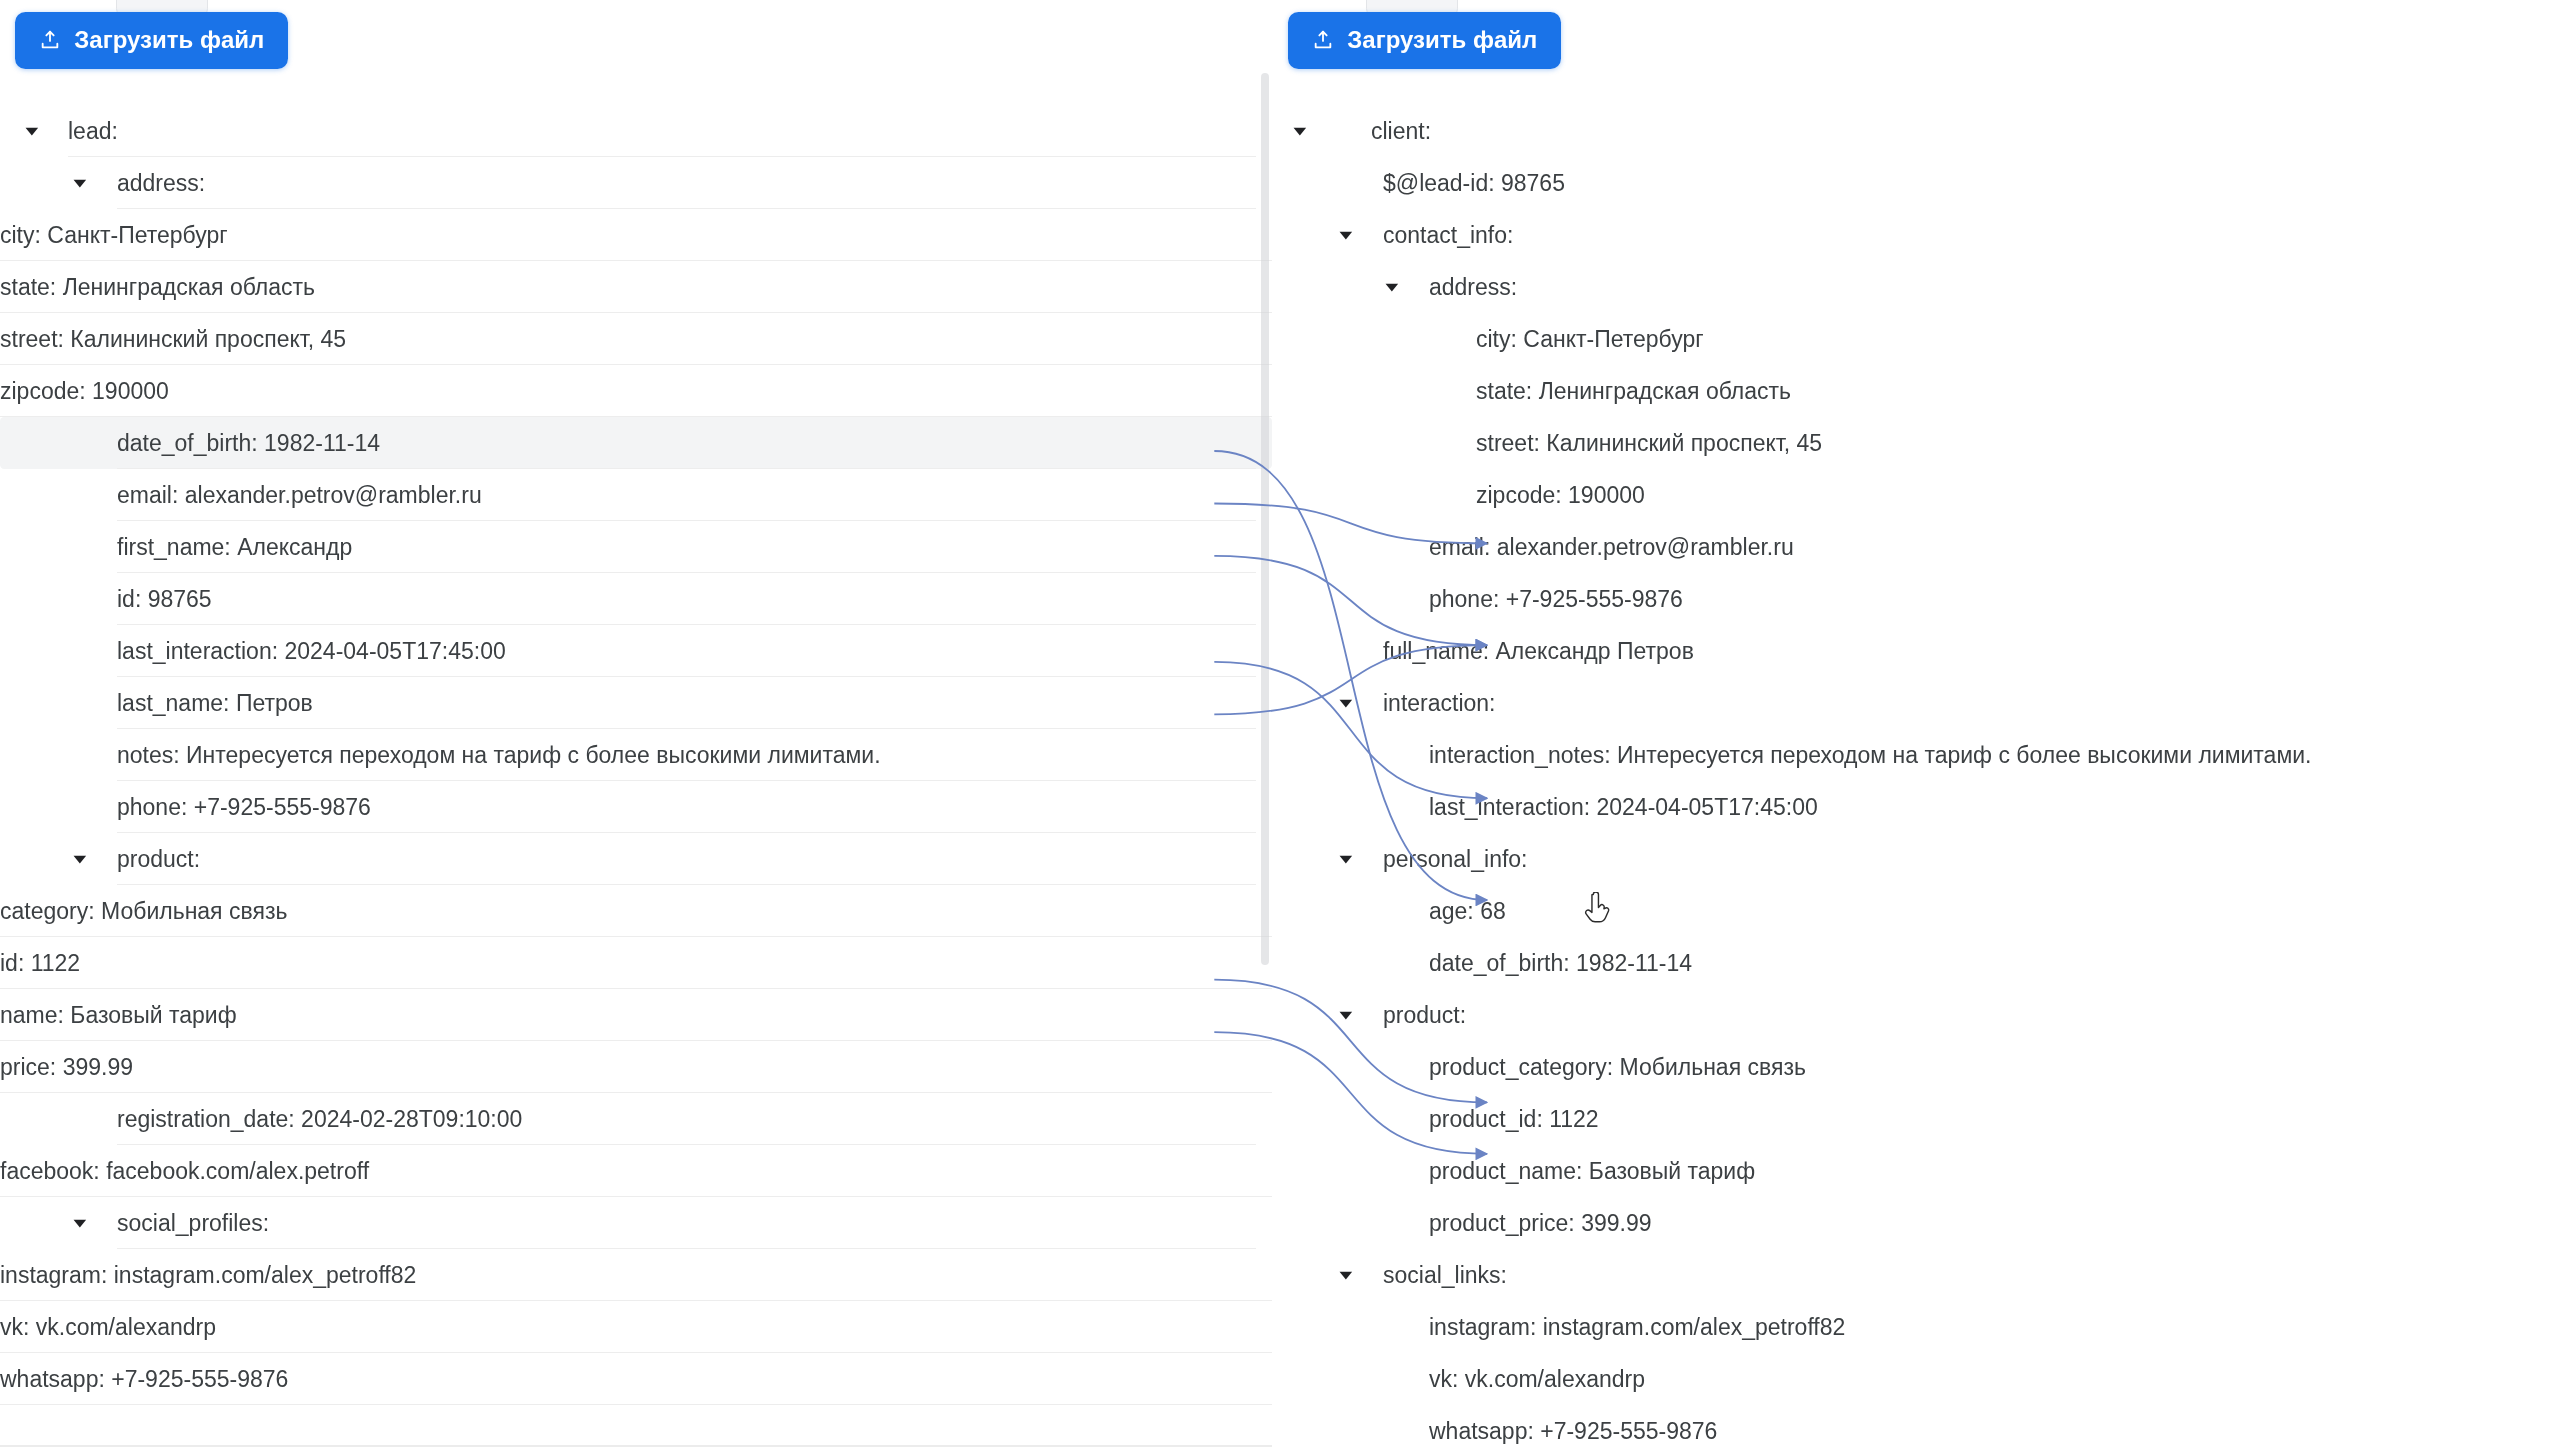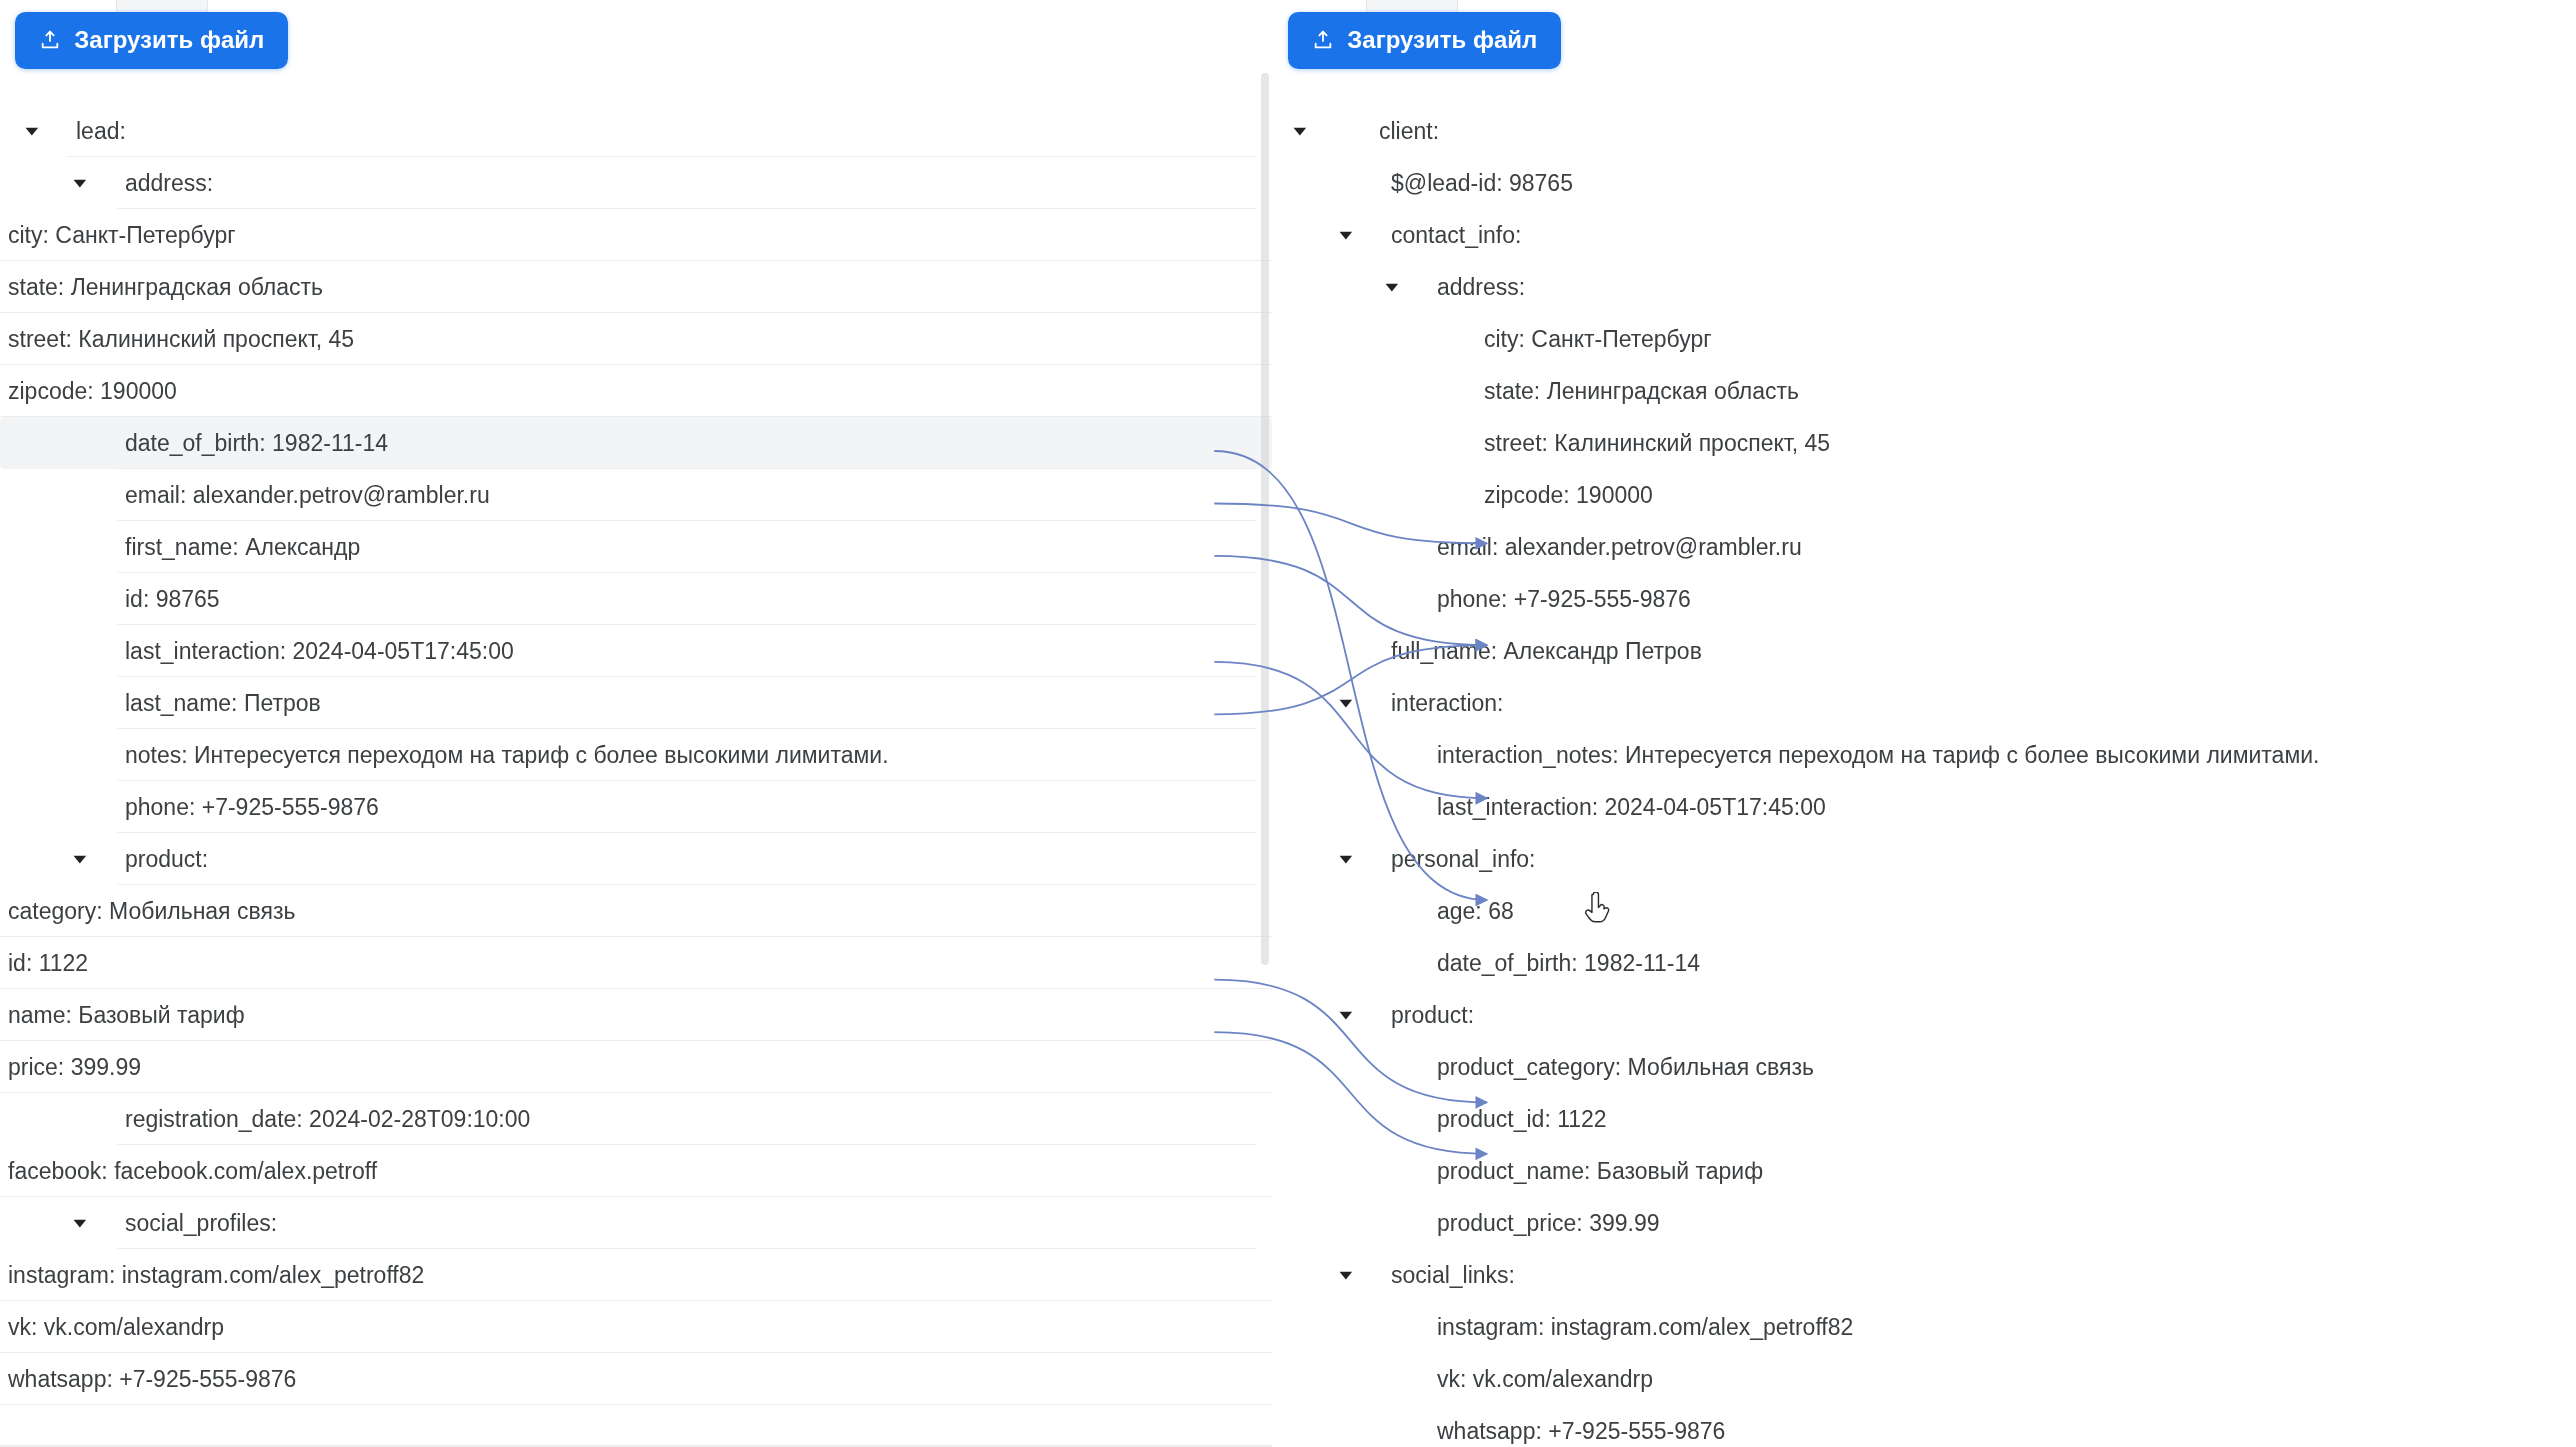--- a/index.html
+++ b/index.html
@@ -91,21 +91,21 @@
   .tree {
     position: absolute;
     left: 0;
     width: 100%;
   }
   .tree-row {
     position: relative;
     display: flex;
     align-items: center;
     height: 52px;
-    padding-left: 8px;
+    padding-left: 0;
     font-size: 23px;
     color: #3c4043;
     white-space: nowrap;
   }
   .tree-row .row-rule {
     position: absolute;
     left: 0; right: 0; bottom: 0;
     height: 1px;
     background: #ededed;
   }

